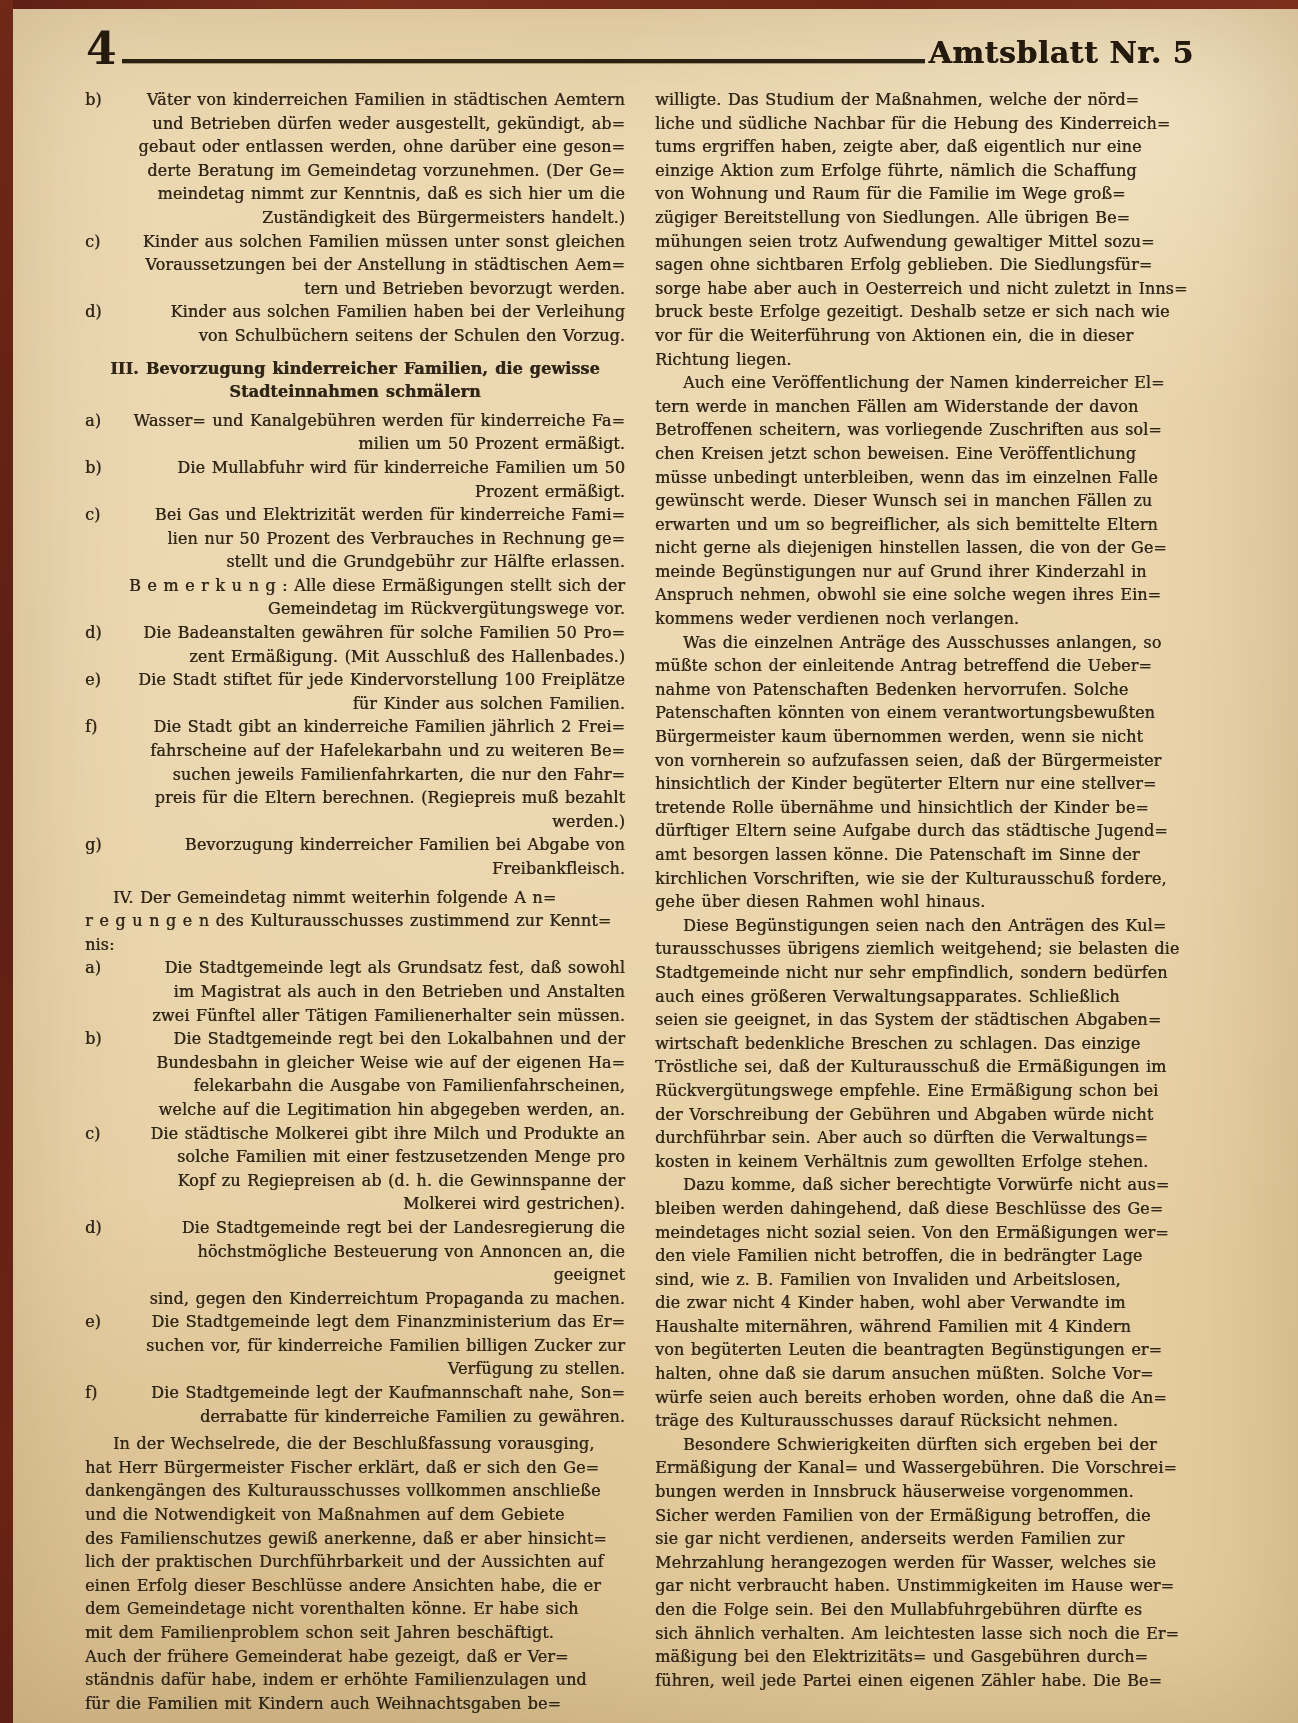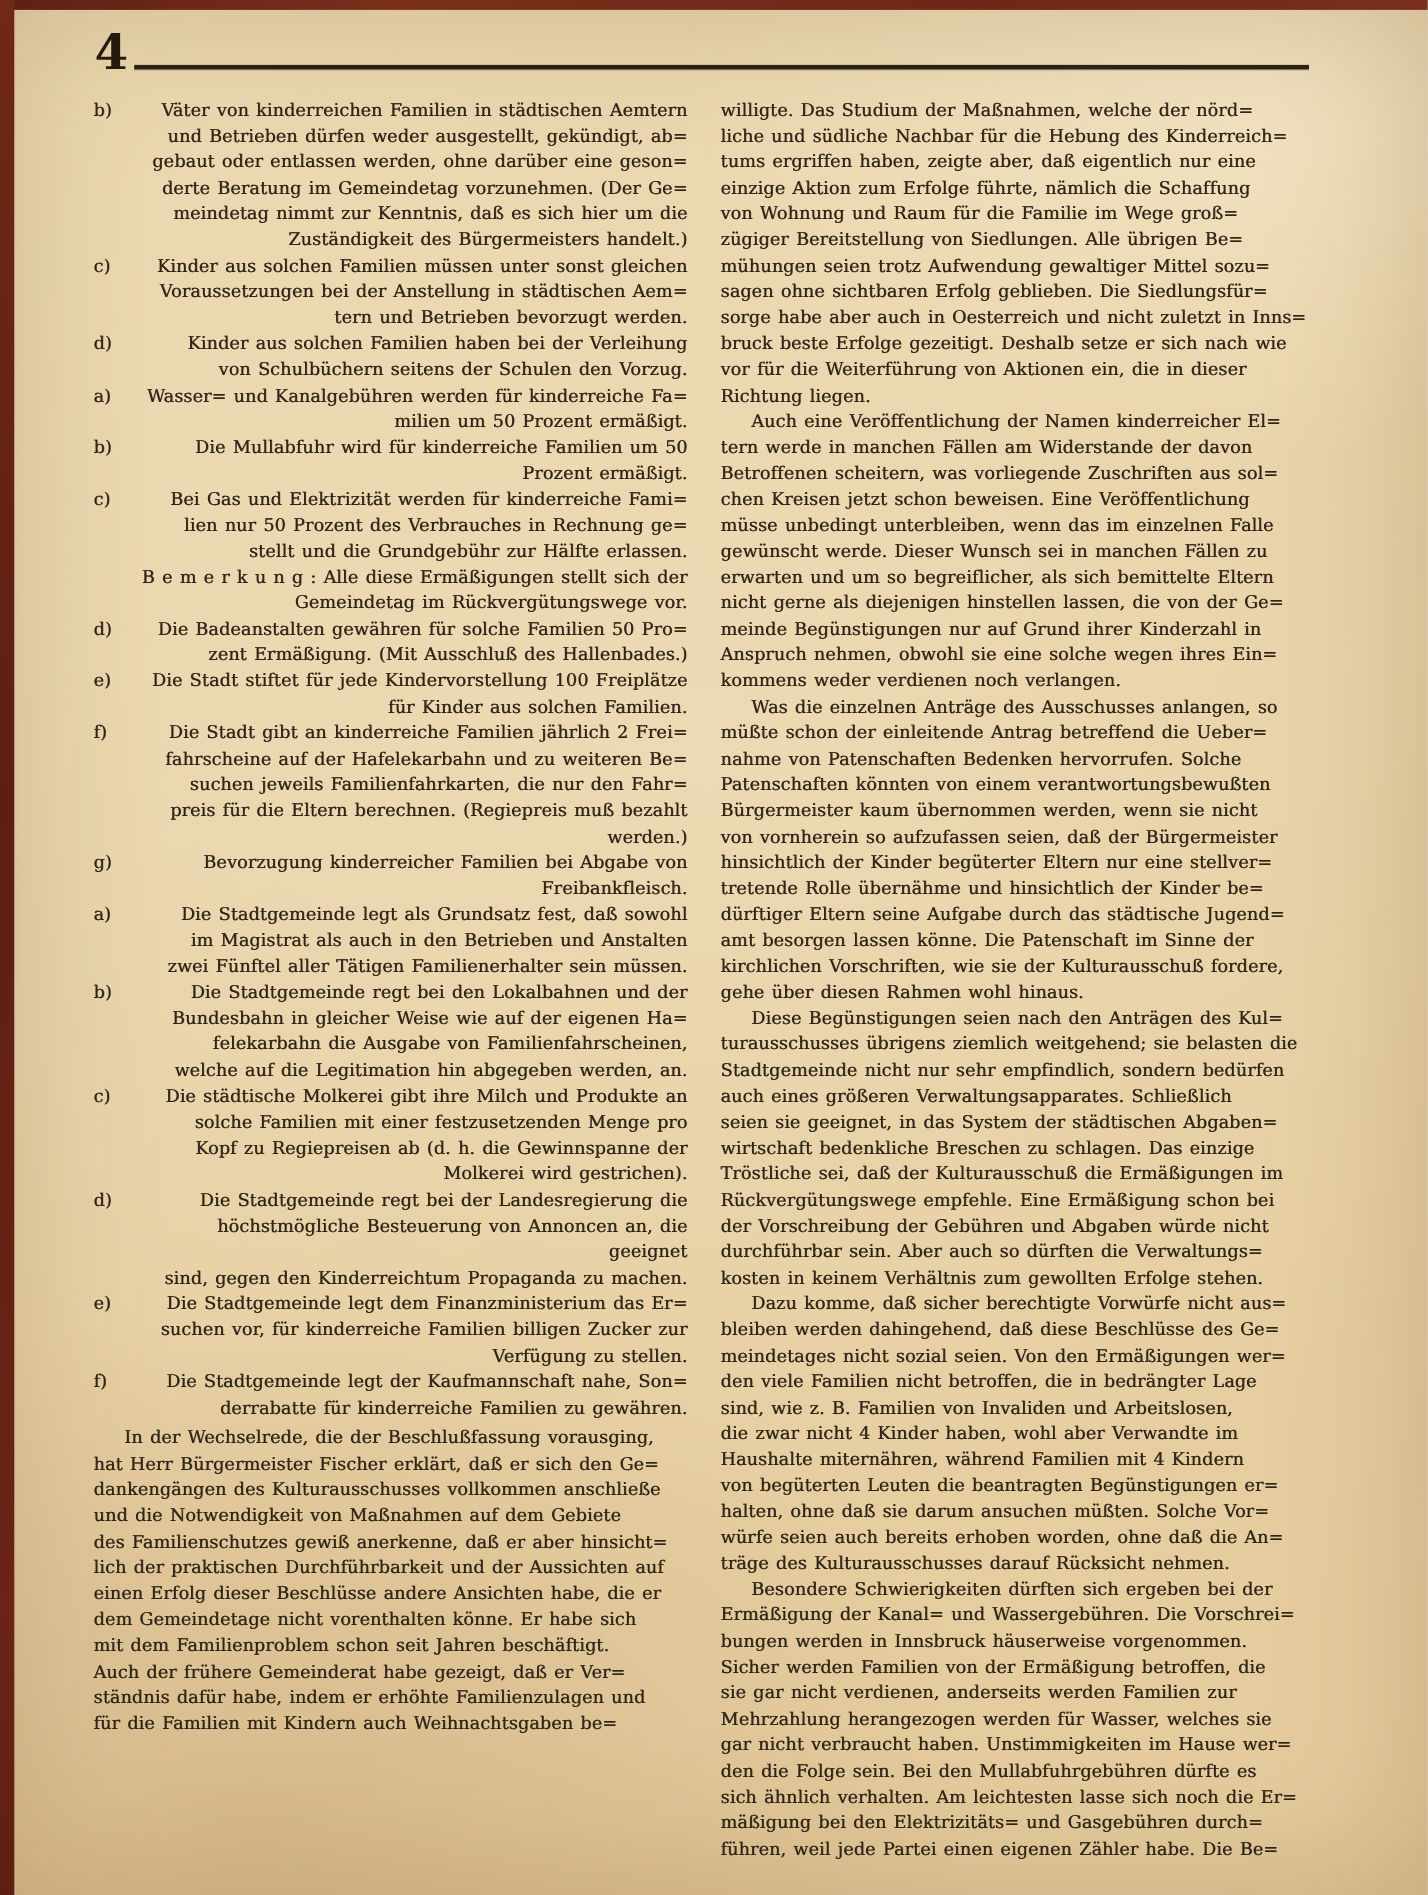--- a/index.html
+++ b/index.html
@@ -75,20 +75,21 @@
 </head>
 <body>
 
 <div class="page">
   <div class="edge-top"></div>
   <div class="edge-left"></div>
 
   <header class="page-header">
     <div class="page-number">4</div>
     <div class="header-rule"></div>
+    <div class="masthead">Amtsblatt Nr. 5</div>
   </header>
 
   <main class="columns">
 
     <section class="col">
 
       <div class="li">
         <span class="lbl">b)</span>
         <span class="txt">Väter von kinderreichen Familien in städtischen Aemtern
 und Betrieben dürfen weder ausgestellt, gekündigt, ab=
@@ -102,20 +103,22 @@
         <span class="txt">Kinder aus solchen Familien müssen unter sonst gleichen
 Voraussetzungen bei der Anstellung in städtischen Aem=
 tern und Betrieben bevorzugt werden.</span>
       </div>
       <div class="li">
         <span class="lbl">d)</span>
         <span class="txt">Kinder aus solchen Familien haben bei der Verleihung
 von Schulbüchern seitens der Schulen den Vorzug.</span>
       </div>
 
+      <h2 class="sec-heading" style="font-size:16px;">III. Bevorzugung kinderreicher Familien, die gewisse
+Stadteinnahmen schmälern</h2>
 
       <div class="li">
         <span class="lbl">a)</span>
         <span class="txt">Wasser= und Kanalgebühren werden für kinderreiche Fa=
 milien um 50 Prozent ermäßigt.</span>
       </div>
       <div class="li">
         <span class="lbl">b)</span>
         <span class="txt">Die Mullabfuhr wird für kinderreiche Familien um 50
 Prozent ermäßigt.</span>
@@ -145,20 +148,23 @@
 suchen jeweils Familienfahrkarten, die nur den Fahr=
 preis für die Eltern berechnen. (Regiepreis muß bezahlt
 werden.)</span>
       </div>
       <div class="li">
         <span class="lbl">g)</span>
         <span class="txt">Bevorzugung kinderreicher Familien bei Abgabe von
 Freibankfleisch.</span>
       </div>
 
+      <p class="para iv">IV. Der Gemeindetag nimmt weiterhin folgende A n=
+r e g u n g e n  des Kulturausschusses zustimmend zur Kennt=
+nis:</p>
 
       <div class="li">
         <span class="lbl">a)</span>
         <span class="txt">Die Stadtgemeinde legt als Grundsatz fest, daß sowohl
 im Magistrat als auch in den Betrieben und Anstalten
 zwei Fünftel aller Tätigen Familienerhalter sein müssen.</span>
       </div>
       <div class="li">
         <span class="lbl">b)</span>
         <span class="txt">Die Stadtgemeinde regt bei den Lokalbahnen und der

